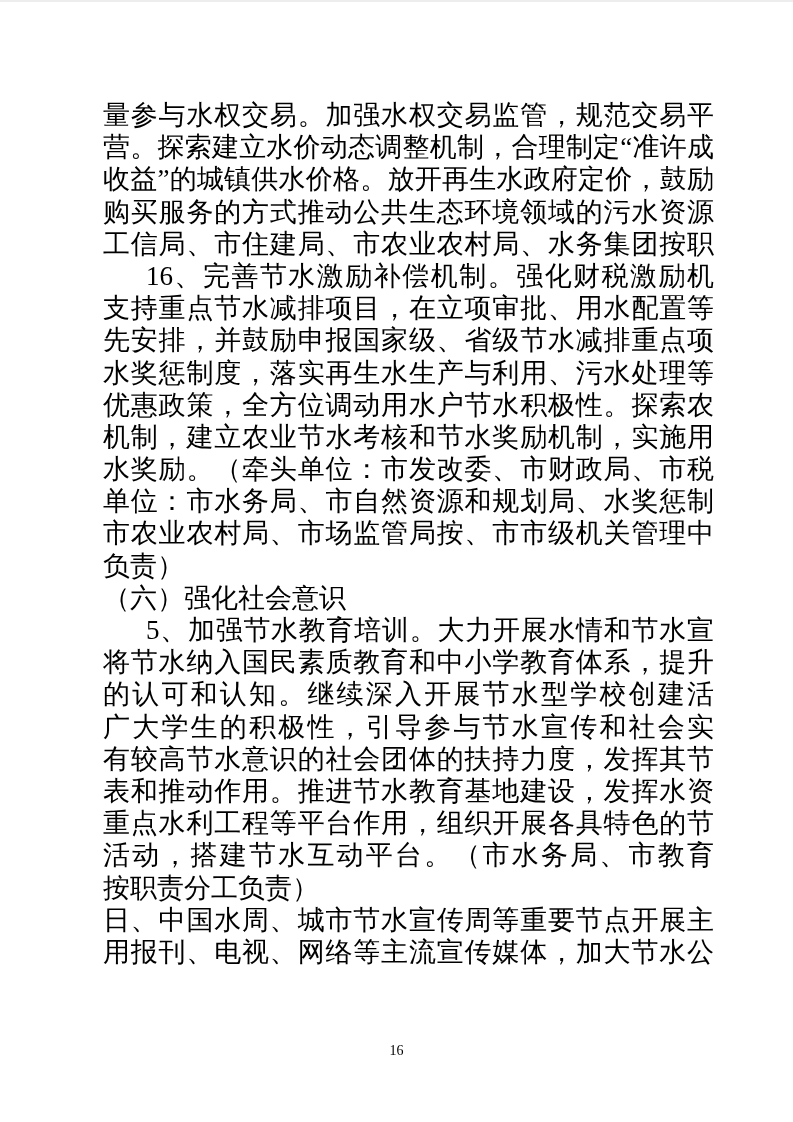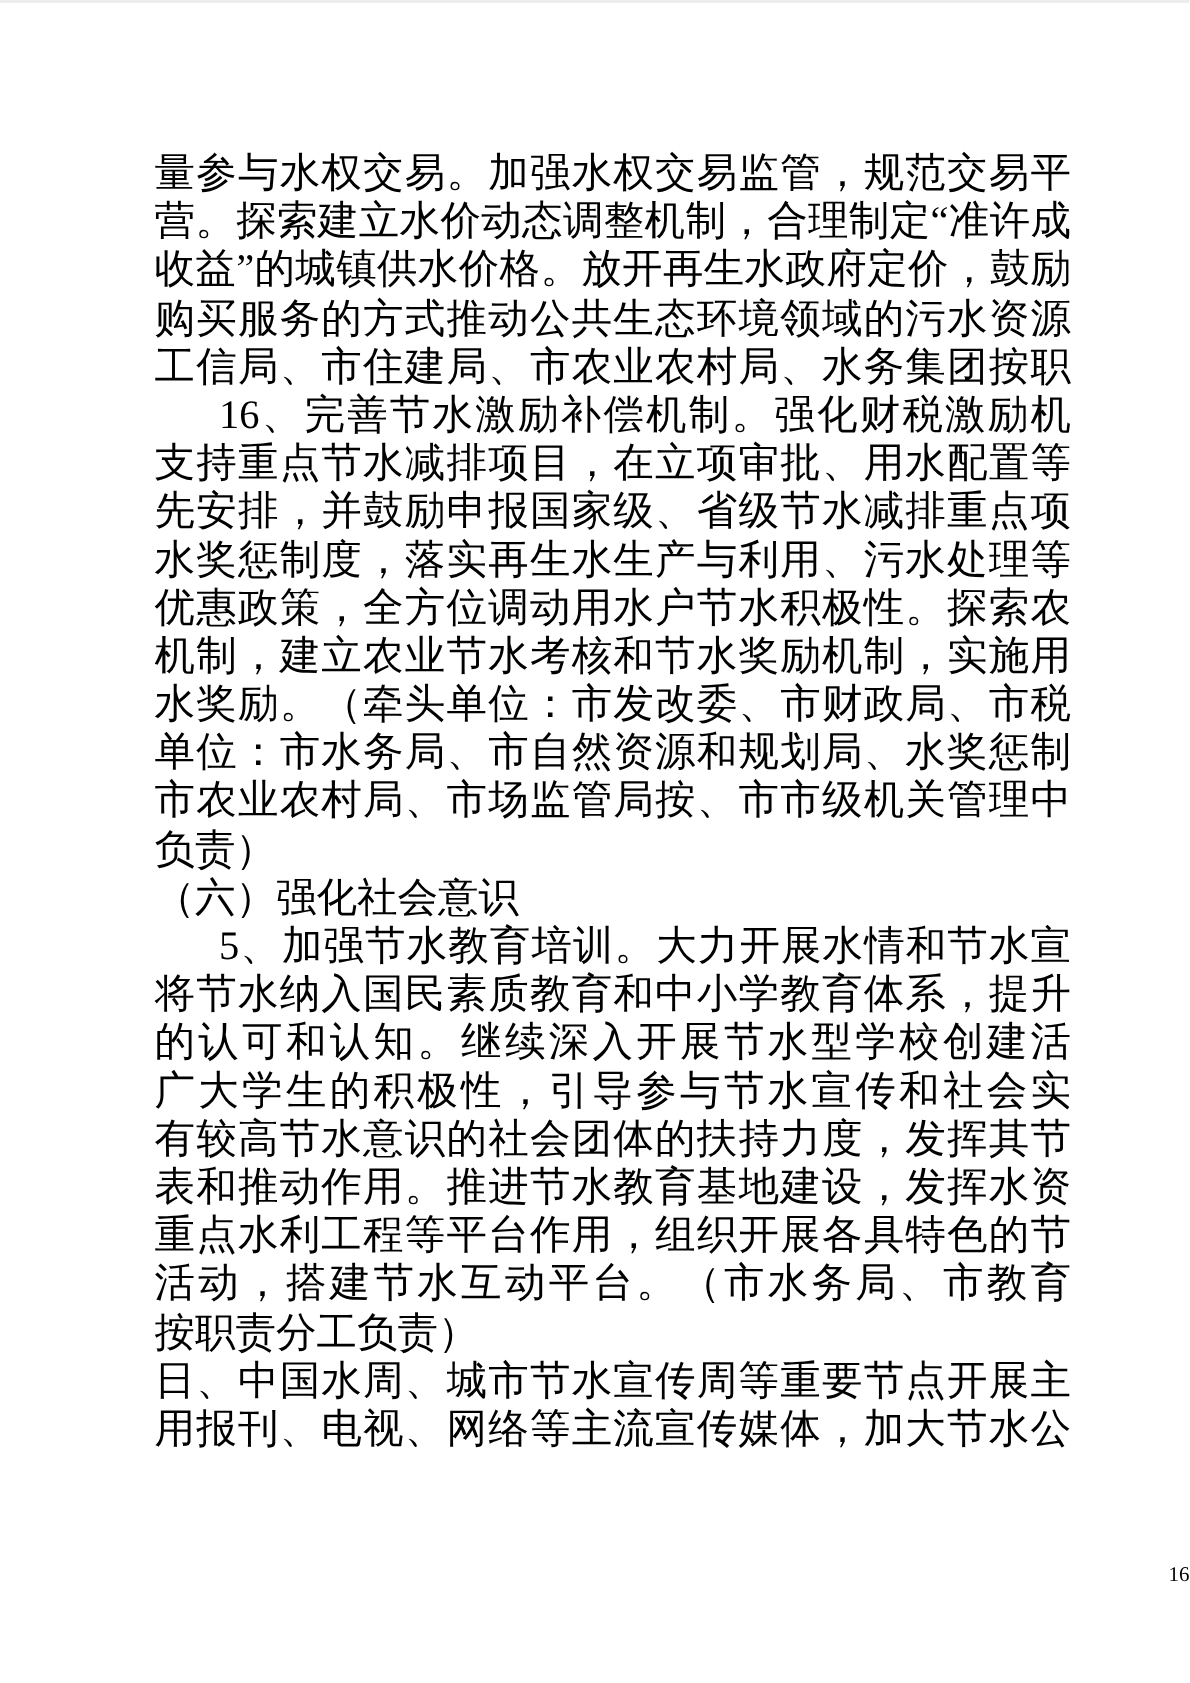--- a/index.html
+++ b/index.html
@@ -40,21 +40,21 @@
     text-indent: 43px;
   }
   .seg.bold {
     font-weight: normal;
   }
   .page-number {
     position: absolute;
     top: 1040px;
     left: 0;
     width: 100%;
-    text-align: right;
+    text-align: center;
     font-size: 14px;
     line-height: 18px;
     color: #000000;
   }
 </style>
 </head>
 <body>
 
 <div class="page">
   <div class="text-block">

